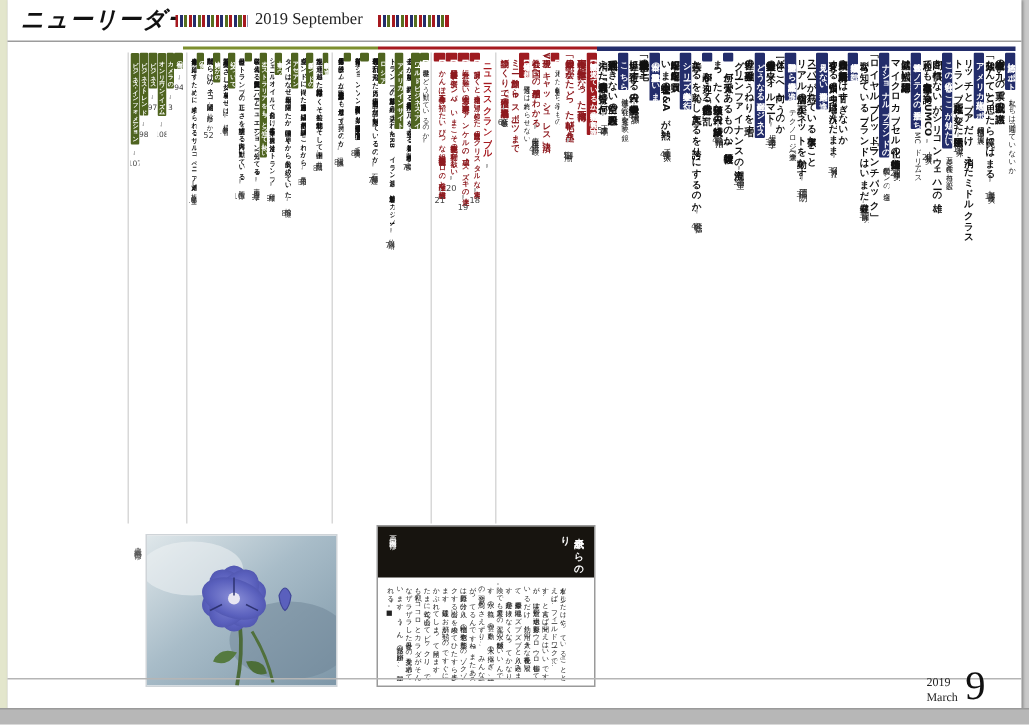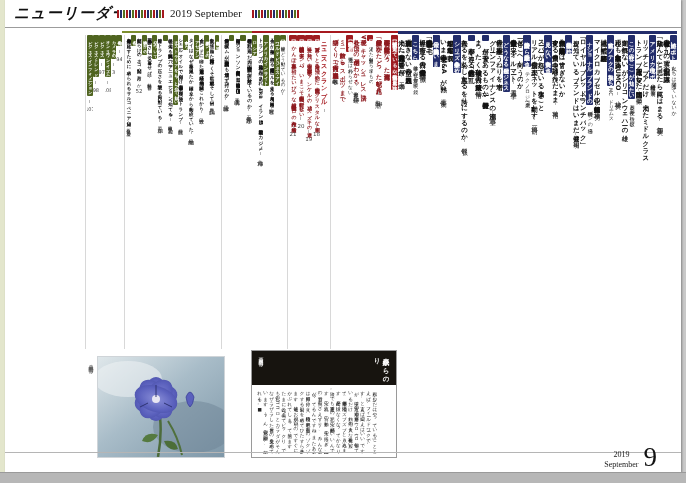--- a/index.html
+++ b/index.html
@@ -95,21 +95,21 @@
   .letterhead{height:34px;background:#17140f;display:flex;flex-direction:row-reverse;justify-content:space-between;padding:2px 6px;box-sizing:border-box;}
   .letterhead .vt{writing-mode:vertical-rl;color:#fff;}
   .lh-title{font-size:6.5px;font-weight:bold;letter-spacing:1px;}
   .lh-author{font-size:5px;letter-spacing:1px;}
   .letter-body{writing-mode:vertical-rl;height:66px;margin:3px 4px;font-size:4.6px;line-height:1.32;color:#222;overflow:hidden;}
 
   
   .bottom-rule{position:absolute;left:0px;top:452px;width:676px;height:1px;background:#b5b5b5;}
   .url{position:absolute;left:60px;top:457px;font-size:9.5px;color:#3a3a3a;letter-spacing:.4px;}
   .date-group{position:absolute;right:24px;top:444px;display:flex;align-items:flex-end;gap:5px;font-family:"Liberation Serif",serif;}
-  .dg-small{text-align:center;font-size:8px;line-height:10px;color:#222;}
+  .dg-small{text-align:left;font-size:8px;line-height:10px;color:#222;}
   .dg-big{font-size:27px;line-height:26px;color:#111;}
 </style>
 </head>
 <body>
 
 <div class="edge-left"></div>
 
 <div class="sheet">
 
   <div class="masthead">
@@ -665,20 +665,20 @@
       <span class="vt lh-title">表紙からの便り</span>
       <span class="vt lh-author">画家・岡田修一</span>
     </div>
     <div class="letter-body">私が少しだけ「やっている」ことと言えば…フィールドワークで…す…と言えば聞こえはいいですが、実は近所の水辺や野原をウロウロ徘徊しているだけ。釣り用の大きな長靴を履いて、湿原帯や湿地にズブズブと入り込みます。時々足が抜けなくなってかなり危険。でも足裏での泥と水の感触がいいんです。水の流れ、雲の動き、木々の揺らぎ、波紋、虫の羽音、鳥のさえずり…、みんな繋がってるんですね!またある時は野原に分け入り、植物の色彩や形態とのゾクゾクする出会いを求めてひたすら歩きます。最近はお肌が弱いのですぐにかぶれてしまって困ります。たまに蛇と出会ってビックリ。でも私のココロとカラダがそんなザラザラした世界との交叉を求めています。う~ん、感覚の回路が…、開かれる~。■</div>
   </div>
 
   <div class="bottom-rule"></div>
   <div class="date-group">
     <div class="dg-small">
       <div>2019</div>
-      <div>September</div>
+      <div>March</div>
     </div>
     <div class="dg-big">9</div>
   </div>
 
 </div>
 
 <div class="bottom-band"></div>
 
 </body></html>

